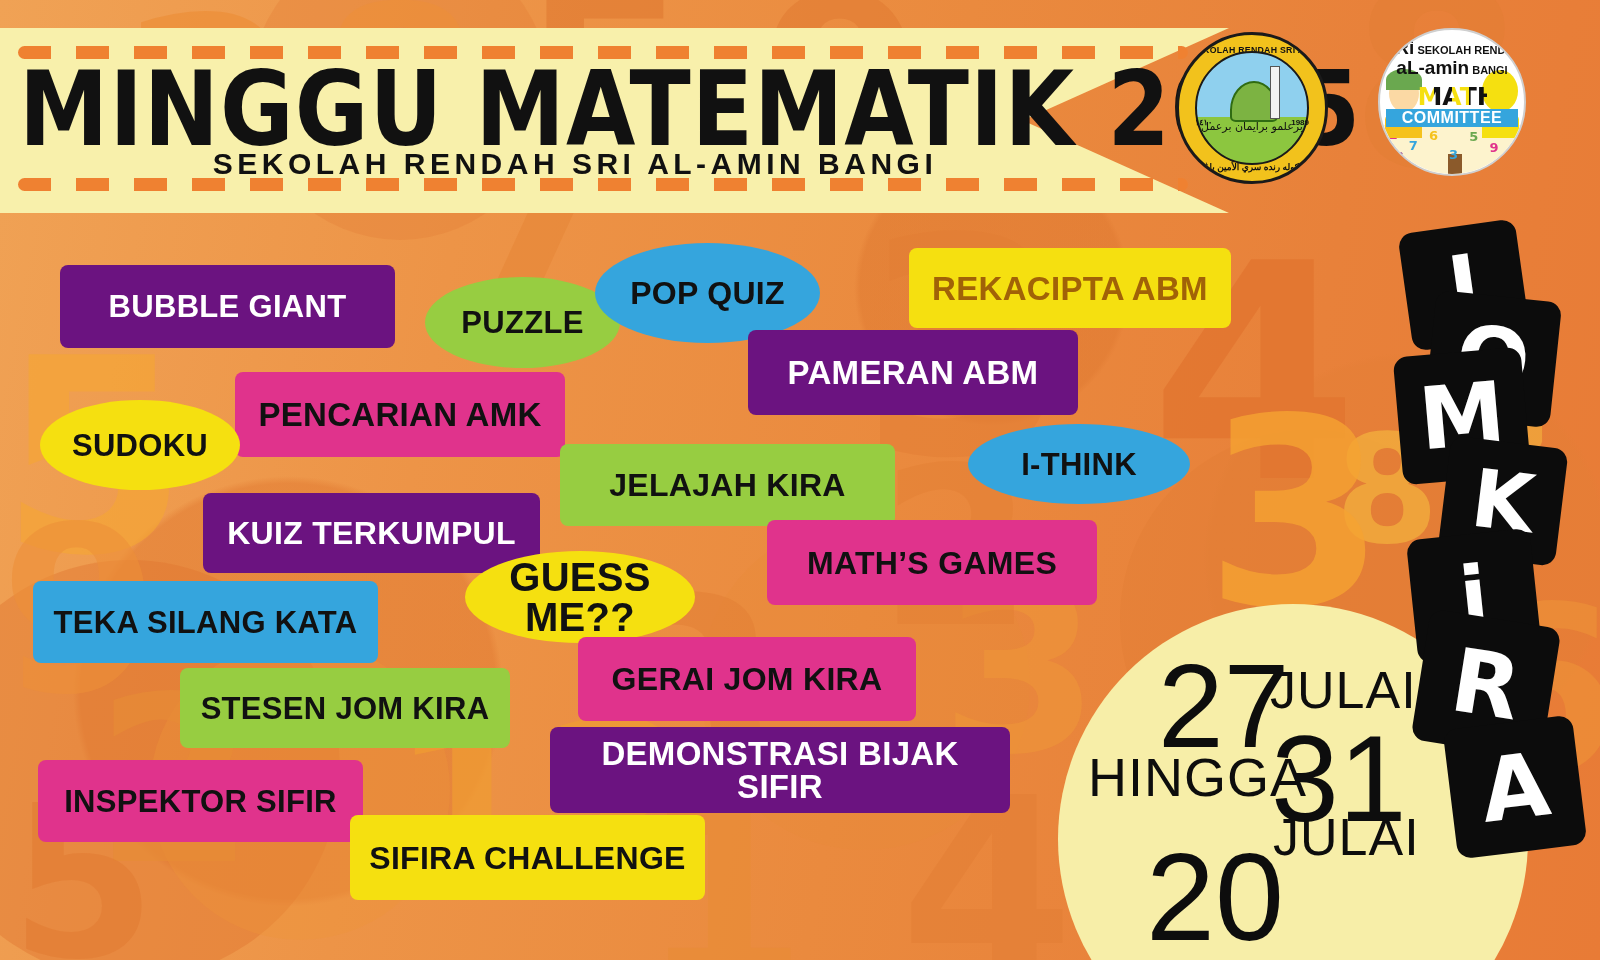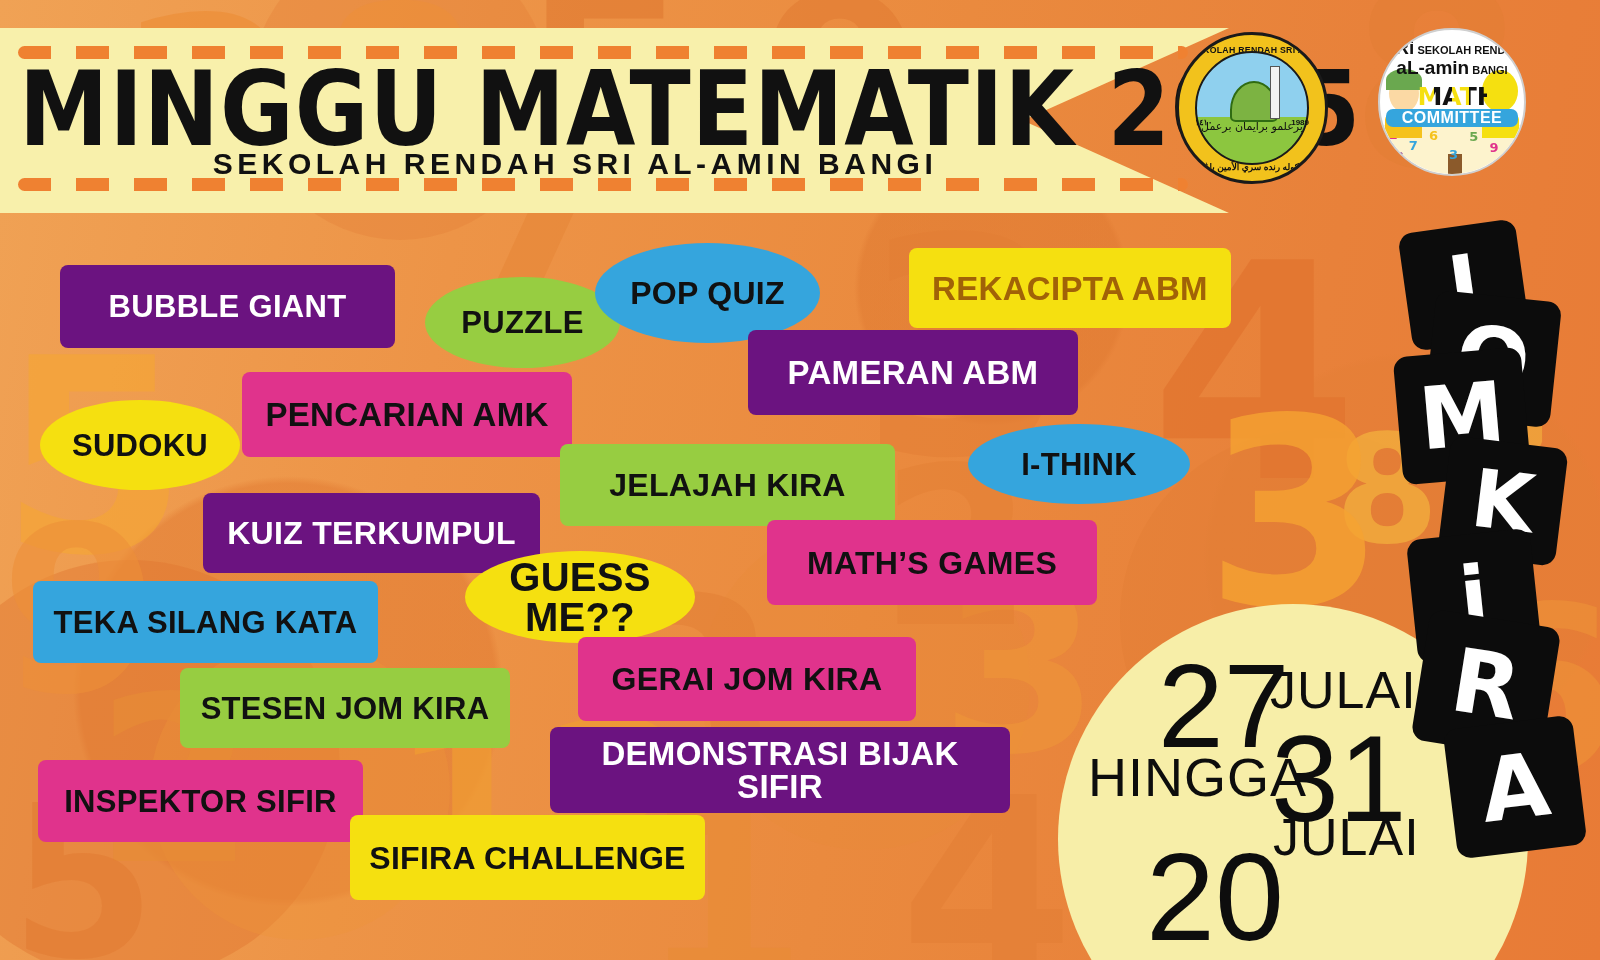--- a/index.html
+++ b/index.html
@@ -162,21 +162,20 @@
     font-size: 25px; font-weight:bold; color:#111;
     background: linear-gradient(to right,#f5e010 0 25%, #111 25% 50%, #f5e010 50% 75%, #111 75% 100%);
     -webkit-background-clip: text; background-clip: text; color: transparent;
     font-family:"DejaVu Sans",sans-serif;
   }
   #logo-math .mcommittee {
     position:absolute; left:4%; top:55%; width:92%;
     background:#35a5dd; color:#fff; text-align:center;
     font-size:16px; font-weight:bold; letter-spacing:.5px;
     font-family:"Liberation Sans",sans-serif;
-    border-radius:7px;
   }
   #logo-math .kidL, #logo-math .kidR {
     position:absolute; top:27%; width:27%; height:34%;
   }
   #logo-math .kidL { left: 3%; }
   #logo-math .kidR { right: 3%; }
   #logo-math .kid-head {
     position:absolute; left:12%; top:12%; width:76%; height:76%;
     background:#fbd9a4; border-radius:50%;
   }
@@ -348,21 +347,21 @@
       </div>
       <div class="tag oval" style="left: 595px; top: 243px; width: 225px; height: 100px; background: rgb(53, 165, 221); color: rgb(17, 17, 17); font-size: 32px;">
         <span>POP QUIZ</span>
       </div>
       <div class="tag rect" style="left: 909px; top: 248px; width: 322px; height: 80px; background: rgb(245, 224, 16); color: #a16207; font-size: 33px;">
         <span>REKACIPTA ABM</span>
       </div>
       <div class="tag rect" style="left: 748px; top: 330px; width: 330px; height: 85px; background: rgb(107, 19, 128); color: rgb(255, 255, 255); font-size: 33px;">
         <span>PAMERAN ABM</span>
       </div>
-      <div class="tag rect" style="left: 242px; top: 372px; width: 330px; height: 85px; background: rgb(224, 51, 140); color: rgb(17, 17, 17); font-size: 33px;">
+      <div class="tag rect" style="left: 235px; top: 372px; width: 330px; height: 85px; background: rgb(224, 51, 140); color: rgb(17, 17, 17); font-size: 33px;">
         <span>PENCARIAN AMK</span>
       </div>
       <div class="tag oval" style="left: 40px; top: 400px; width: 200px; height: 90px; background: rgb(245, 224, 16); color: rgb(17, 17, 17); font-size: 31px;">
         <span>SUDOKU</span>
       </div>
       <div class="tag rect" style="left: 560px; top: 444px; width: 335px; height: 82px; background: rgb(151, 205, 65); color: rgb(17, 17, 17); font-size: 32px;">
         <span>JELAJAH KIRA</span>
       </div>
       <div class="tag oval" style="left: 968px; top: 424px; width: 222px; height: 80px; background: rgb(53, 165, 221); color: rgb(17, 17, 17); font-size: 31px;">
         <span>I-THINK</span>

